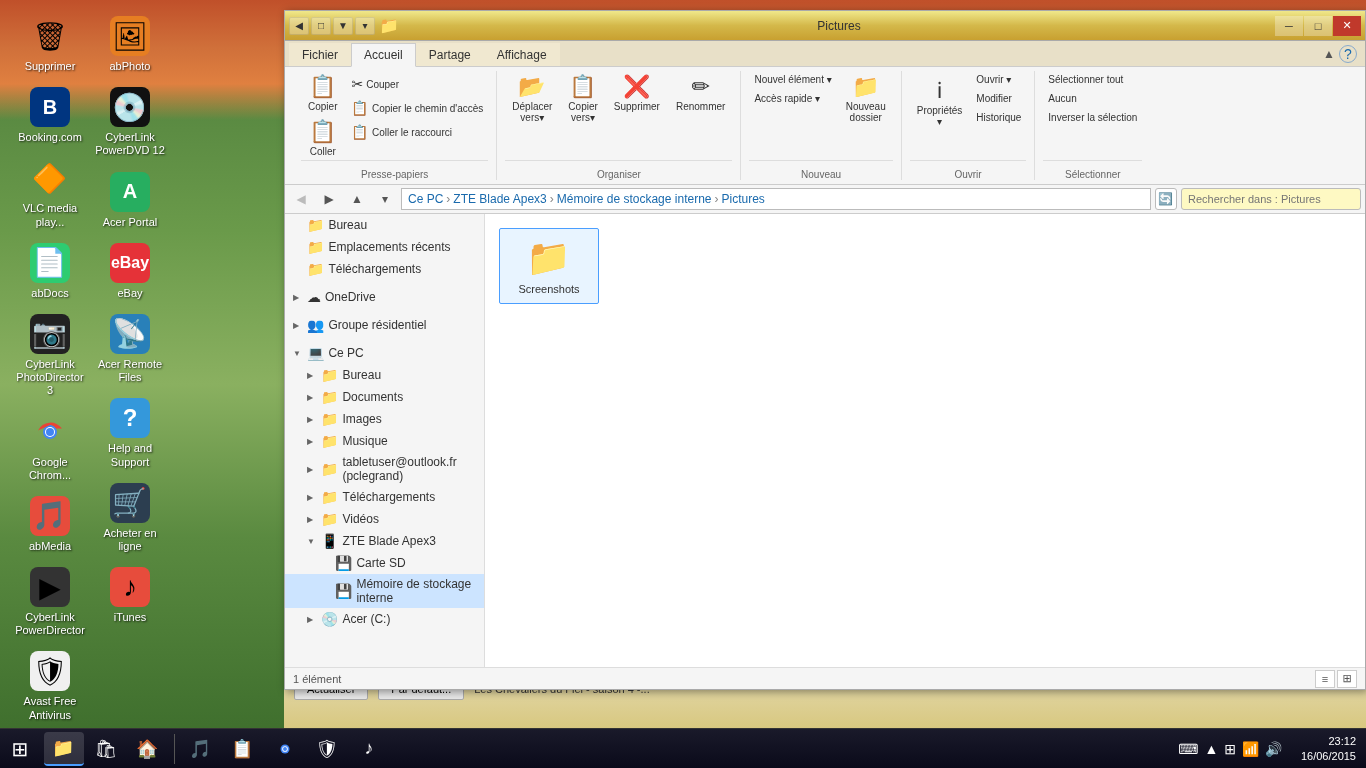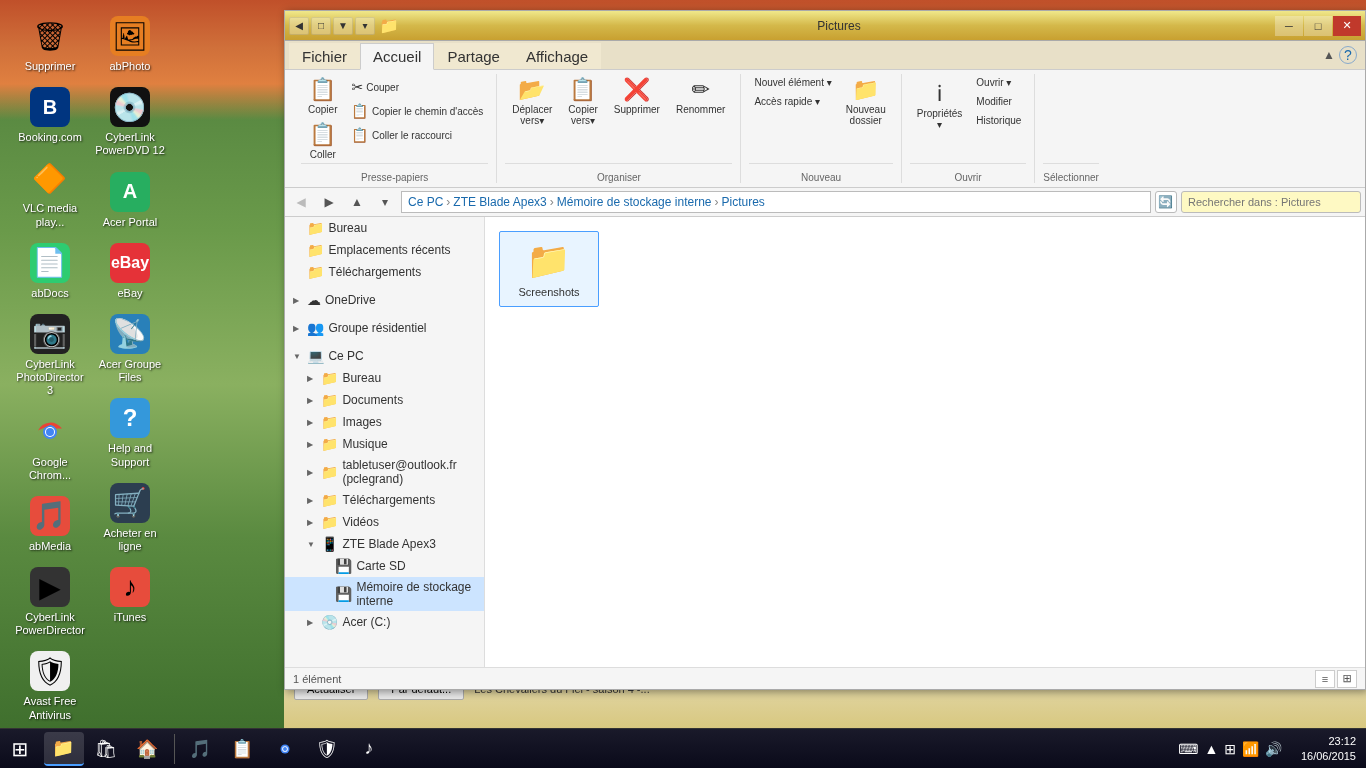--- a/index.html
+++ b/index.html
@@ -220,21 +220,21 @@
     .ribbon-tabs {
       display: flex;
       gap: 0;
       padding: 0 4px;
       background: #e8e0c8;
       border-bottom: 1px solid #ccc;
     }
 
     .ribbon-tab {
       padding: 4px 12px;
-      font-size: 15px;
+      font-size: 12px;
       cursor: pointer;
       border: 1px solid transparent;
       border-bottom: none;
       margin-top: 2px;
       background: #f0e8d0;
       color: #333;
     }
 
     .ribbon-tab.active {
       background: #f5f5f5;
@@ -619,21 +619,21 @@
       <div class="icon-img icon-acer-portal" style="font-size:20px;font-weight:bold;color:white;">A</div>
       <span class="icon-label">Acer Portal</span>
     </div>
     <div class="desktop-icon">
       <div class="icon-img icon-ebay" style="font-size:16px;font-weight:bold;color:white;">eBay</div>
       <span class="icon-label">eBay</span>
     </div>
 
     <div class="desktop-icon">
       <div class="icon-img icon-acer-remote">📡</div>
-      <span class="icon-label">Acer Groupe
+      <span class="icon-label">Acer Remote
 Files</span>
     </div>
     <div class="desktop-icon">
       <div class="icon-img icon-help" style="font-size:24px;font-weight:bold;color:white;">?</div>
       <span class="icon-label">Help and Support</span>
     </div>
 
     <div class="desktop-icon">
       <div class="icon-img icon-acheter">🛒</div>
       <span class="icon-label">Acheter en ligne</span>
@@ -766,20 +766,33 @@
               </div>
               <div class="ribbon-btn-small">
                 <span>Historique</span>
               </div>
             </div>
           </div>
           <div class="ribbon-group-label">Ouvrir</div>
         </div>
 
         <div class="ribbon-group">
+          <div class="ribbon-buttons">
+            <div style="display:flex;flex-direction:column;gap:2px;">
+              <div class="ribbon-btn-small">
+                <span>Sélectionner tout</span>
+              </div>
+              <div class="ribbon-btn-small">
+                <span>Aucun</span>
+              </div>
+              <div class="ribbon-btn-small">
+                <span>Inverser la sélection</span>
+              </div>
+            </div>
+          </div>
           <div class="ribbon-group-label">Sélectionner</div>
         </div>
 
       </div>
     </div>
 
     <div class="address-bar">
       <div class="nav-btn disabled">◀</div>
       <div class="nav-btn">▶</div>
       <div class="nav-btn">▲</div>

